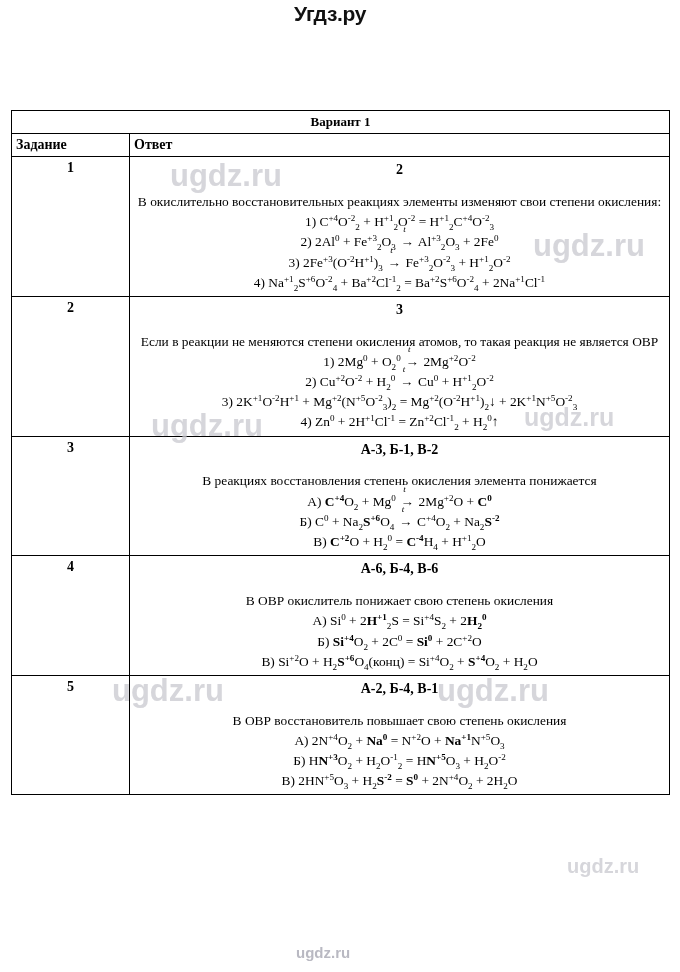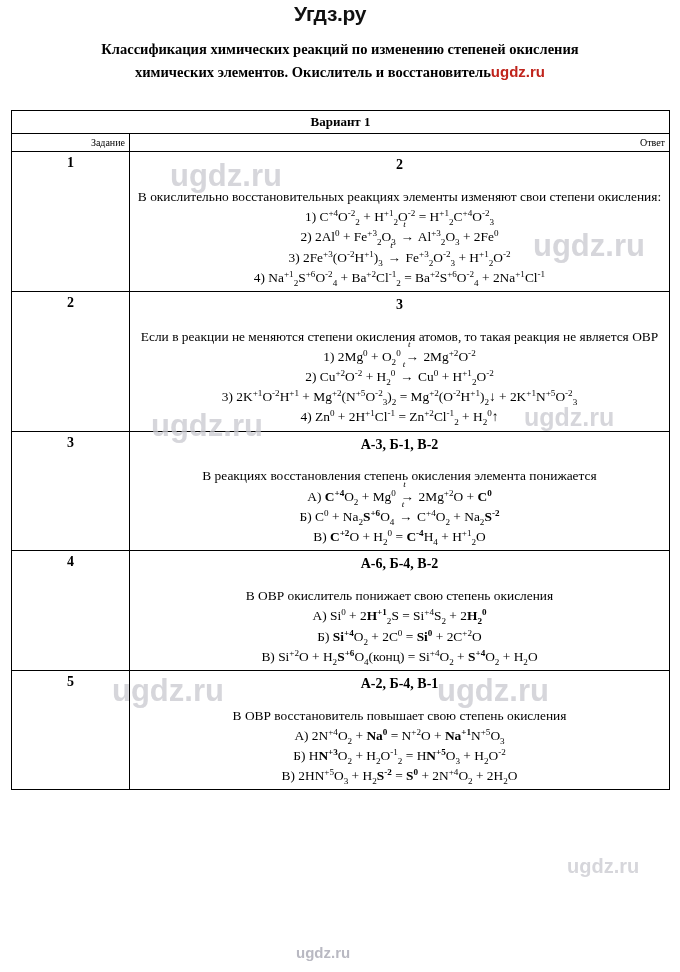--- a/index.html
+++ b/index.html
@@ -54,23 +54,23 @@
     vertical-align: top;
     padding: 3px 4px;
   }
   .variant-cell {
     text-align: center;
     font-weight: bold;
     font-size: 13px;
     padding: 4px 0 4px 0;
   }
   .hdr-task, .hdr-answer {
-    text-align: right;
-    font-weight: normal;
-    font-size: 10px;
+    text-align: left;
+    font-weight: bold;
+    font-size: 14px;
     padding: 4px 0;
   }
   col.c1 { width: 118px; }
   col.c2 { width: 540px; }
   .num {
     text-align: center;
     font-weight: bold;
     font-size: 14px;
     padding-top: 4px;
   }
@@ -140,24 +140,20 @@
     color: #b9b9c2;
   }
 </style>
 </head>
 <body>
 
 <div class="page">
 
   <div class="site-logo">Угдз.ру</div>
 
-  <div class="doc-title">
-    <span>Классификация химических реакций по изменению степеней окисления</span><br>
-    <span>химических элементов. Окислитель и восстановитель</span><span class="wm-red" style="position:static; color:#c0241c; font-size:15px;">ugdz.ru</span>
-  </div>
 
   <table class="main">
     <colgroup>
         <col class="c1">
         <col class="c2">
       </colgroup>
     <tbody>
       <tr>
         <td class="variant-cell" colspan="2">Вариант 1</td>
       </tr>
@@ -197,21 +193,21 @@
           <span class="expl">В реакциях восстановления степень окисления элемента понижается</span>
           <span class="line">А) <b>C<sup>+4</sup></b>O<sub>2</sub> + Mg<sup>0</sup> <span class="arrow-t"><span class="t">t</span>→</span> 2Mg<sup>+2</sup>O + <b>C<sup>0</sup></b></span>
           <span class="line">Б) C<sup>0</sup> + Na<sub>2</sub><b>S<sup>+6</sup></b>O<sub>4</sub> <span class="arrow-t"><span class="t">t</span>→</span> C<sup>+4</sup>O<sub>2</sub> + Na<sub>2</sub><b>S<sup>-2</sup></b></span>
           <span class="line">В) <b>C<sup>+2</sup></b>O + H<sub>2</sub><sup>0</sup> = <b>C<sup>-4</sup></b>H<sub>4</sub> + H<sup>+1</sup><sub>2</sub>O</span>
         </td>
       </tr>
 
       <tr>
         <td class="num">4</td>
         <td class="ans">
-          <span class="short">А-6, Б-4, В-2</span>
+          <span class="short">А-6, Б-4, В-6</span>
           <span class="expl">В ОВР окислитель понижает свою степень окисления</span>
           <span class="line">А) Si<sup>0</sup> + 2<b>H<sup>+1</sup></b><sub>2</sub>S = Si<sup>+4</sup>S<sub>2</sub> + 2<b>H<sub>2</sub><sup>0</sup></b></span>
           <span class="line">Б) <b>Si<sup>+4</sup></b>O<sub>2</sub> + 2C<sup>0</sup> = <b>Si<sup>0</sup></b> + 2C<sup>+2</sup>O</span>
           <span class="line">В) Si<sup>+2</sup>O + H<sub>2</sub><b>S<sup>+6</sup></b>O<sub>4</sub>(конц) = Si<sup>+4</sup>O<sub>2</sub> + <b>S<sup>+4</sup></b>O<sub>2</sub> + H<sub>2</sub>O</span>
         </td>
       </tr>
 
       <tr>
         <td class="num">5</td>
         <td class="ans">

